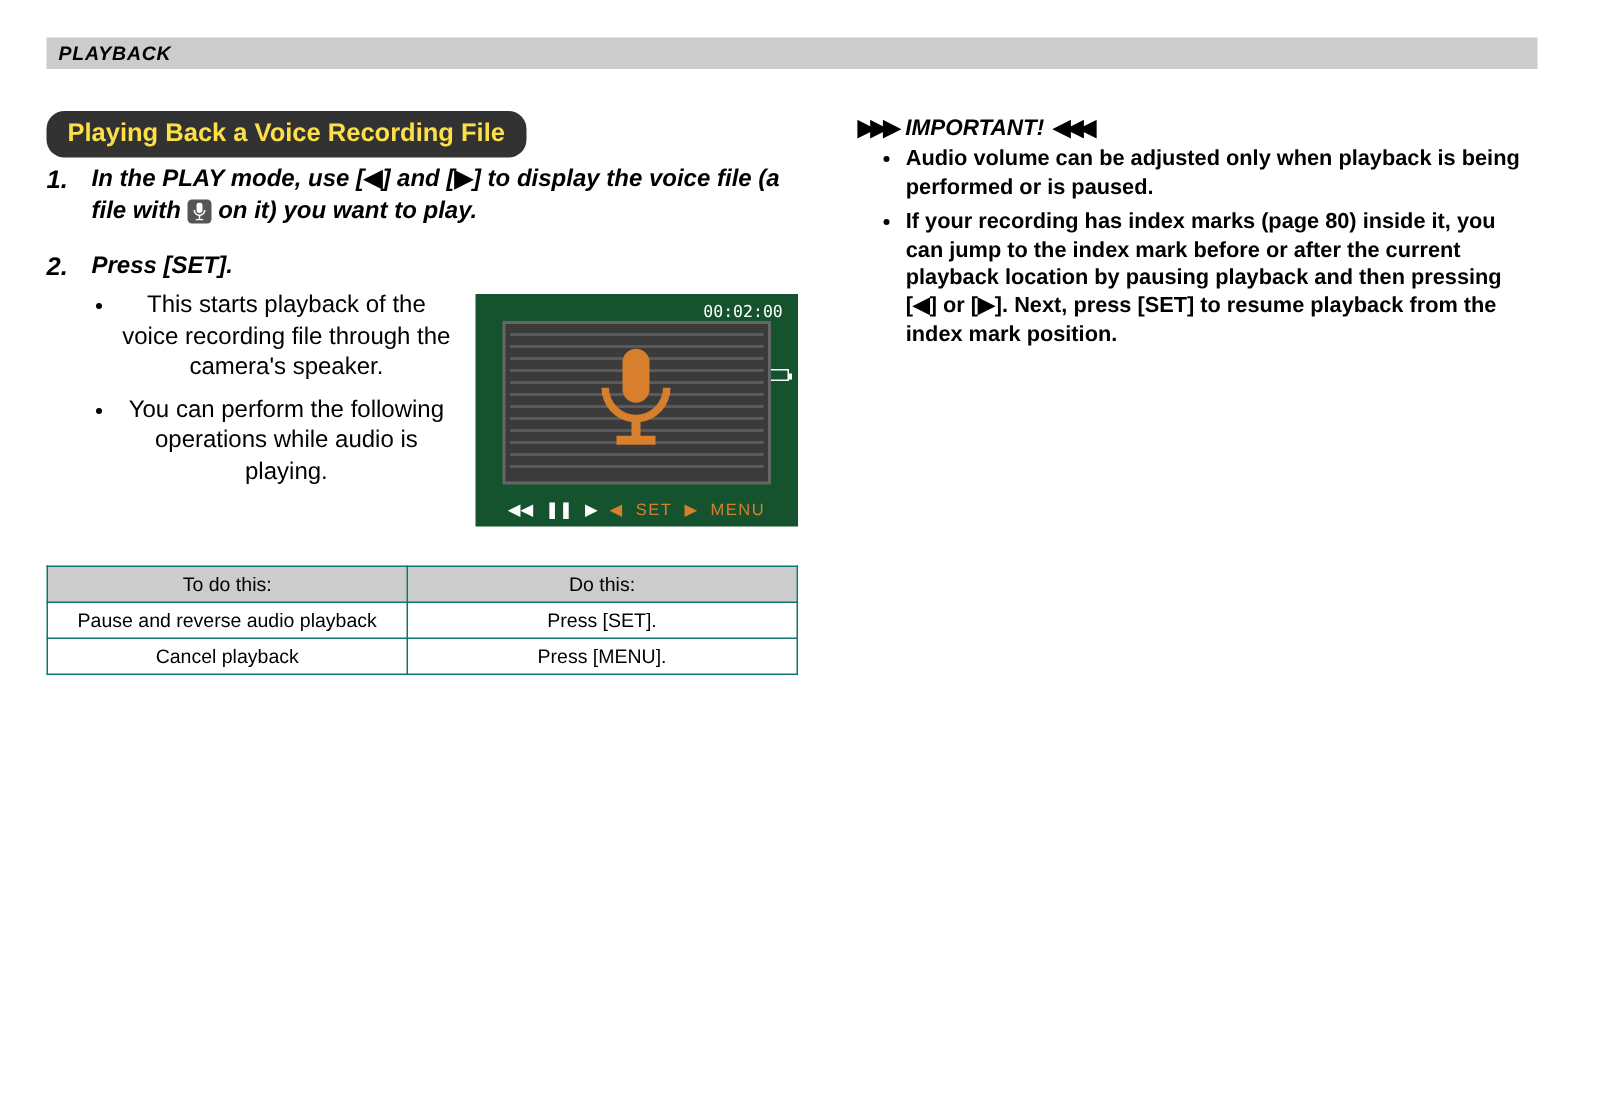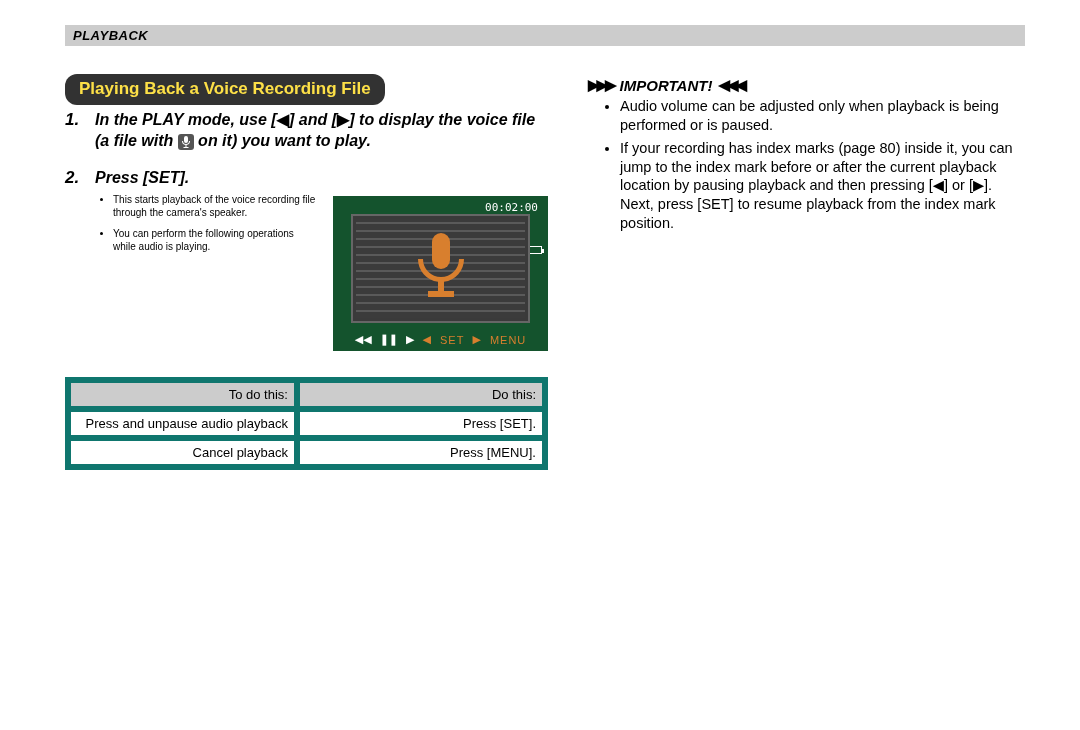--- a/index.html
+++ b/index.html
@@ -7,21 +7,21 @@
     margin: 0;
     padding: 0;
     background: #fff;
     font-family: Arial, Helvetica, sans-serif;
     width: 1080px;
     height: 730px;
     position: relative;
     color: #000;
   }
   .page {
-    padding: 25px 55px 0 65px;
+    padding: 25px 55px 0 31px;
     position: relative;
     height: 100%;
   }
   .header-bar {
     background: #cccccc;
     padding: 3px 10px 3px 8px;
     font-size: 13px;
     font-style: italic;
     font-weight: bold;
     letter-spacing: 0.5px;
@@ -93,22 +93,23 @@
   .row-step2 {
     display: flex;
     gap: 14px;
     align-items: flex-start;
     margin-top: 6px;
   }
   .sub-bullets {
     list-style: disc;
     padding-left: 18px;
     margin: 0;
-    font-size: 10px;
+    font-size: 16px;
     line-height: 1.28;
+    text-align: center;
   }
   .sub-bullets li { margin-bottom: 8px; }
   .screen {
     width: 215px;
     height: 155px;
     background: #14532d;
     position: relative;
     flex-shrink: 0;
     margin-top: 2px;
   }
@@ -154,23 +155,23 @@
   .sc-icon { color: #fff; font-size: 11px; }
   .sc-label { color: #d87f2e; font-size: 11px; letter-spacing: 1px; }
 
   table.ops {
     border-collapse: collapse;
     width: 100%;
     margin-top: 26px;
     font-size: 13px;
   }
   table.ops th, table.ops td {
-    border: 6px solid #0f766e;
+    border: 1px solid #0f766e;
     padding: 4px 6px;
-    text-align: right;
+    text-align: center;
     vertical-align: top;
     font-weight: normal;
   }
   table.ops th {
     background: #cccccc;
   }
   .td-left { width: 48%; }
   .important-head {
     font-weight: bold;
     font-style: italic;
@@ -180,20 +181,21 @@
     gap: 6px;
     margin-bottom: 3px;
   }
   .tri-group { letter-spacing: -3px; font-style: normal;}
   .right-bullets {
     list-style: disc;
     padding-left: 32px;
     font-size: 14.5px;
     line-height: 1.3;
     margin: 0;
+    font-weight: bold;
   }
   .right-bullets li { margin-bottom: 4px; }
   .sym { font-style: normal; }
   .footer {
     position: absolute;
     bottom: 24px;
     left: 55px; right: 55px;
     text-align: center;
   }
   .footer-line {
@@ -267,21 +269,21 @@
         </li>
       </ol>
 
       <table class="ops">
         <tbody>
             <tr>
           <th class="td-left">To do this:</th>
           <th>Do this:</th>
         </tr>
         <tr>
-          <td>Press and unpause audio playback</td>
+          <td>Pause and reverse audio playback</td>
           <td>Press [SET].</td>
         </tr>
         <tr>
           <td>Cancel playback</td>
           <td>Press [MENU].</td>
         </tr>
       </tbody>
         </table>
     </div>
 

